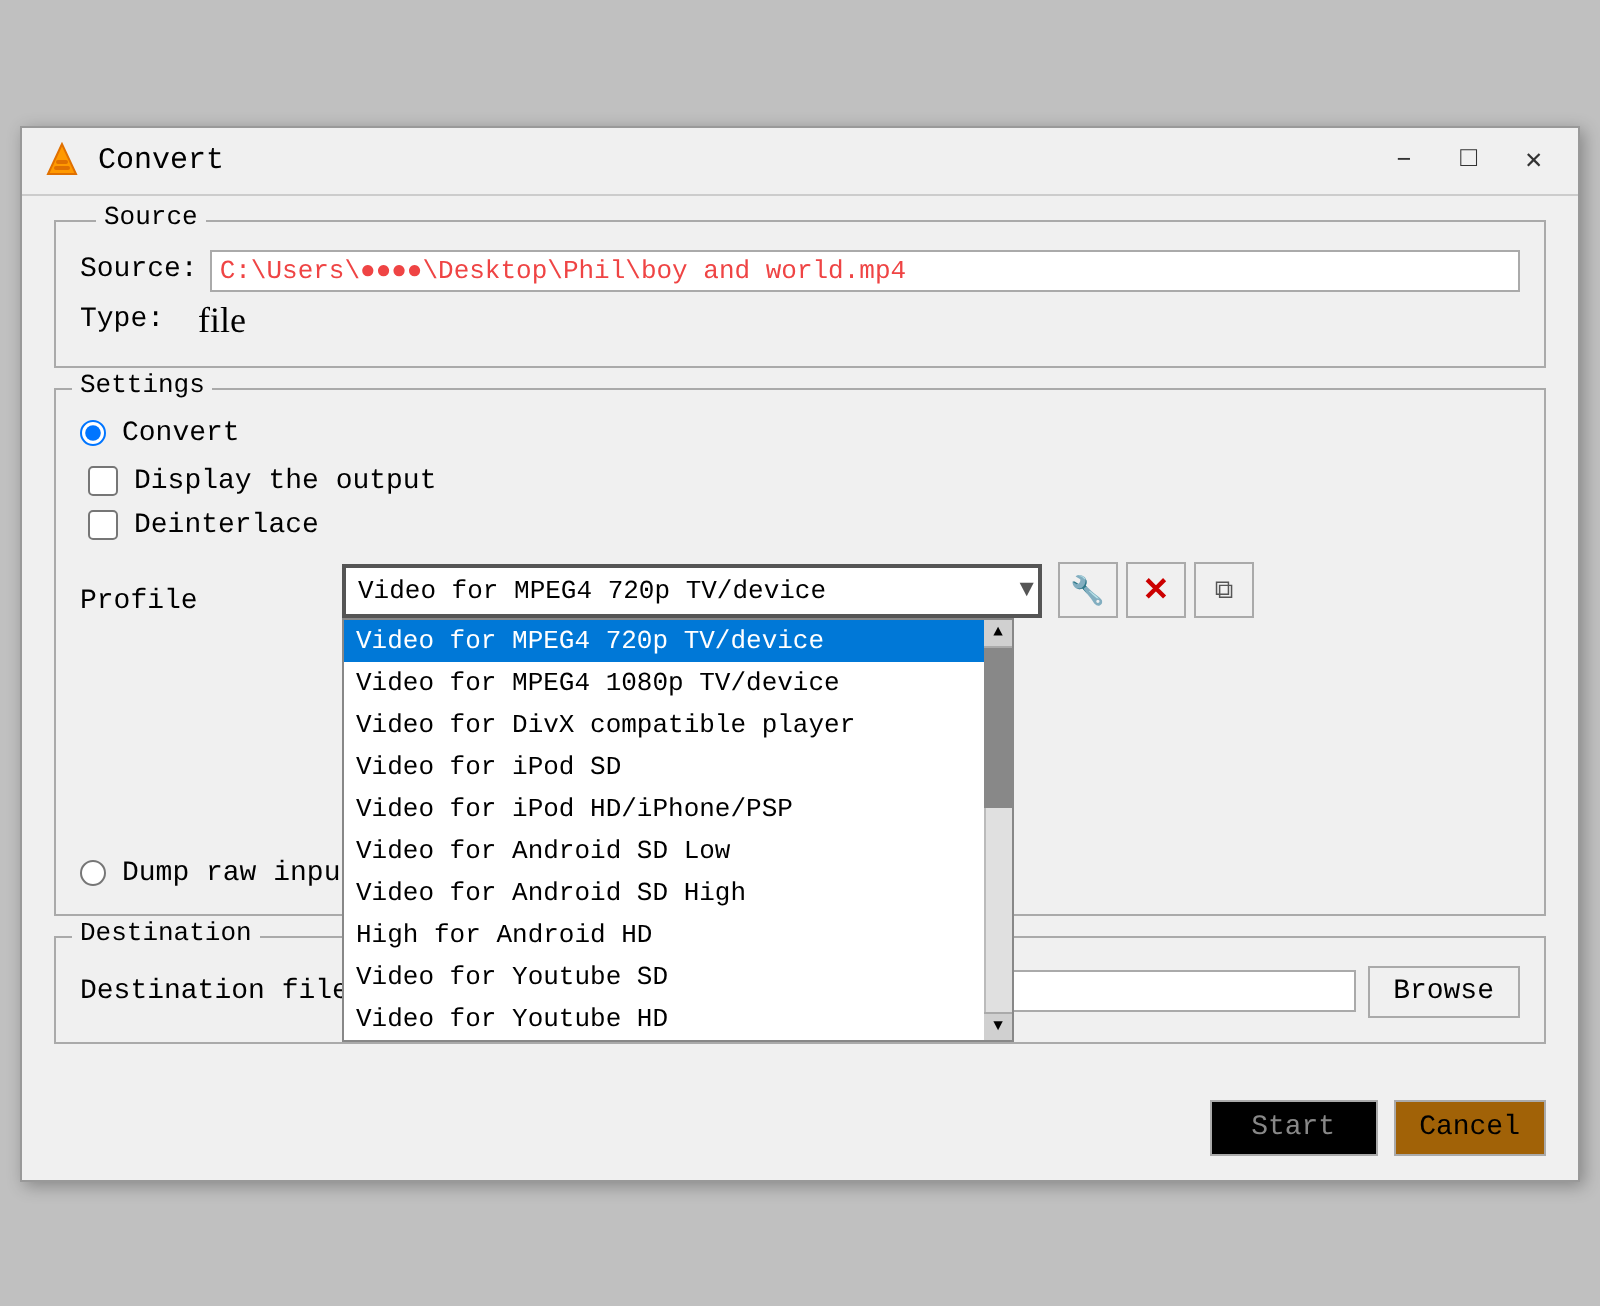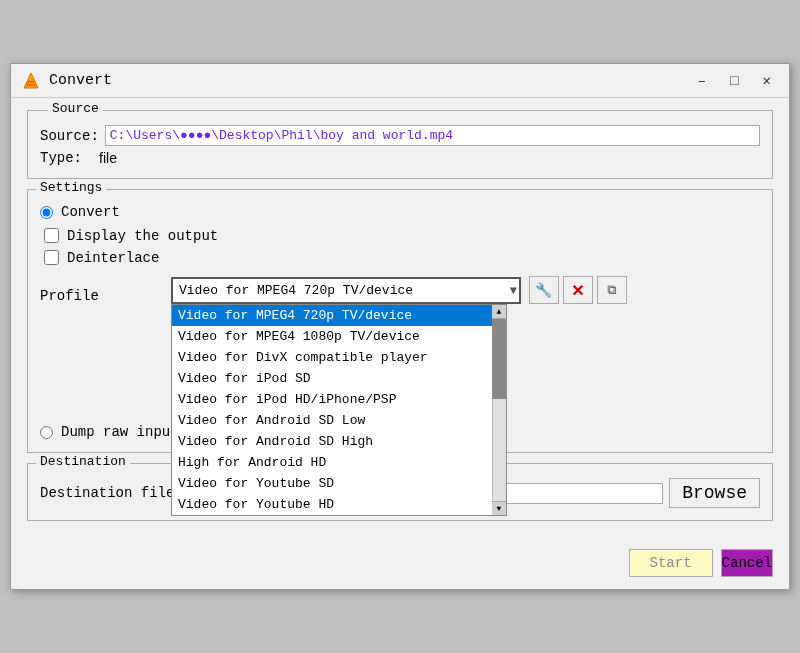--- a/index.html
+++ b/index.html
@@ -80,35 +80,35 @@
       font-size: 14px;
       white-space: nowrap;
     }
     .source-input {
       flex: 1;
       font-family: 'Courier New', Courier, monospace;
       font-size: 13px;
       padding: 2px 4px;
       border: 1px solid #aaa;
       background: white;
-      color: #6d28d9;
+      color: #ef4444;
     }
     .type-row {
       display: flex;
       align-items: center;
       gap: 17px;
       margin-top: 4px;
     }
     .type-row label {
       font-family: 'Courier New', Courier, monospace;
       font-size: 14px;
     }
     .type-value {
-      font-family: Liberation Sans, sans-serif;
-      font-size: 14px;
+      font-family: Liberation Serif, serif;
+      font-size: 18px;
     }
 
     
     .settings-section {
       border: 1px solid #aaa;
       margin-bottom: 10px;
       padding: 10px 12px 12px 12px;
       position: relative;
       background: #f0f0f0;
     }
@@ -254,47 +254,47 @@
       flex: 1;
       font-family: 'Courier New', Courier, monospace;
       font-size: 13px;
       padding: 2px 4px;
       border: 1px solid #aaa;
       background: white;
     }
     .browse-btn {
       padding: 4px 12px;
       font-family: 'Courier New', Courier, monospace;
-      font-size: 18px;
+      font-size: 14px;
       border: 1px solid #aaa;
       background: #f0f0f0;
       cursor: pointer;
     }
 
     .bottom-bar {
       display: flex;
       justify-content: flex-end;
       gap: 8px;
       padding: 6px 16px 12px 16px;
     }
     .start-btn {
       padding: 5px 20px;
       font-family: 'Courier New', Courier, monospace;
       font-size: 14px;
       border: 1px solid #aaa;
-      background: #fef9c3;
+      background: #000000;
       color: #888;
       cursor: default;
     }
     .cancel-btn {
-      padding: 5px 0;
-      font-family: 'Courier New', Courier, monospace;
-      font-size: 14px;
-      border: 1px solid #aaa;
-      background: #a21caf;
+      padding: 5px 12px;
+      font-family: 'Courier New', Courier, monospace;
+      font-size: 14px;
+      border: 1px solid #aaa;
+      background: #a16207;
       cursor: pointer;
     }
 
     
     .vlc-cone {
       width: 20px;
       height: 20px;
     }
   </style>
 </head>

